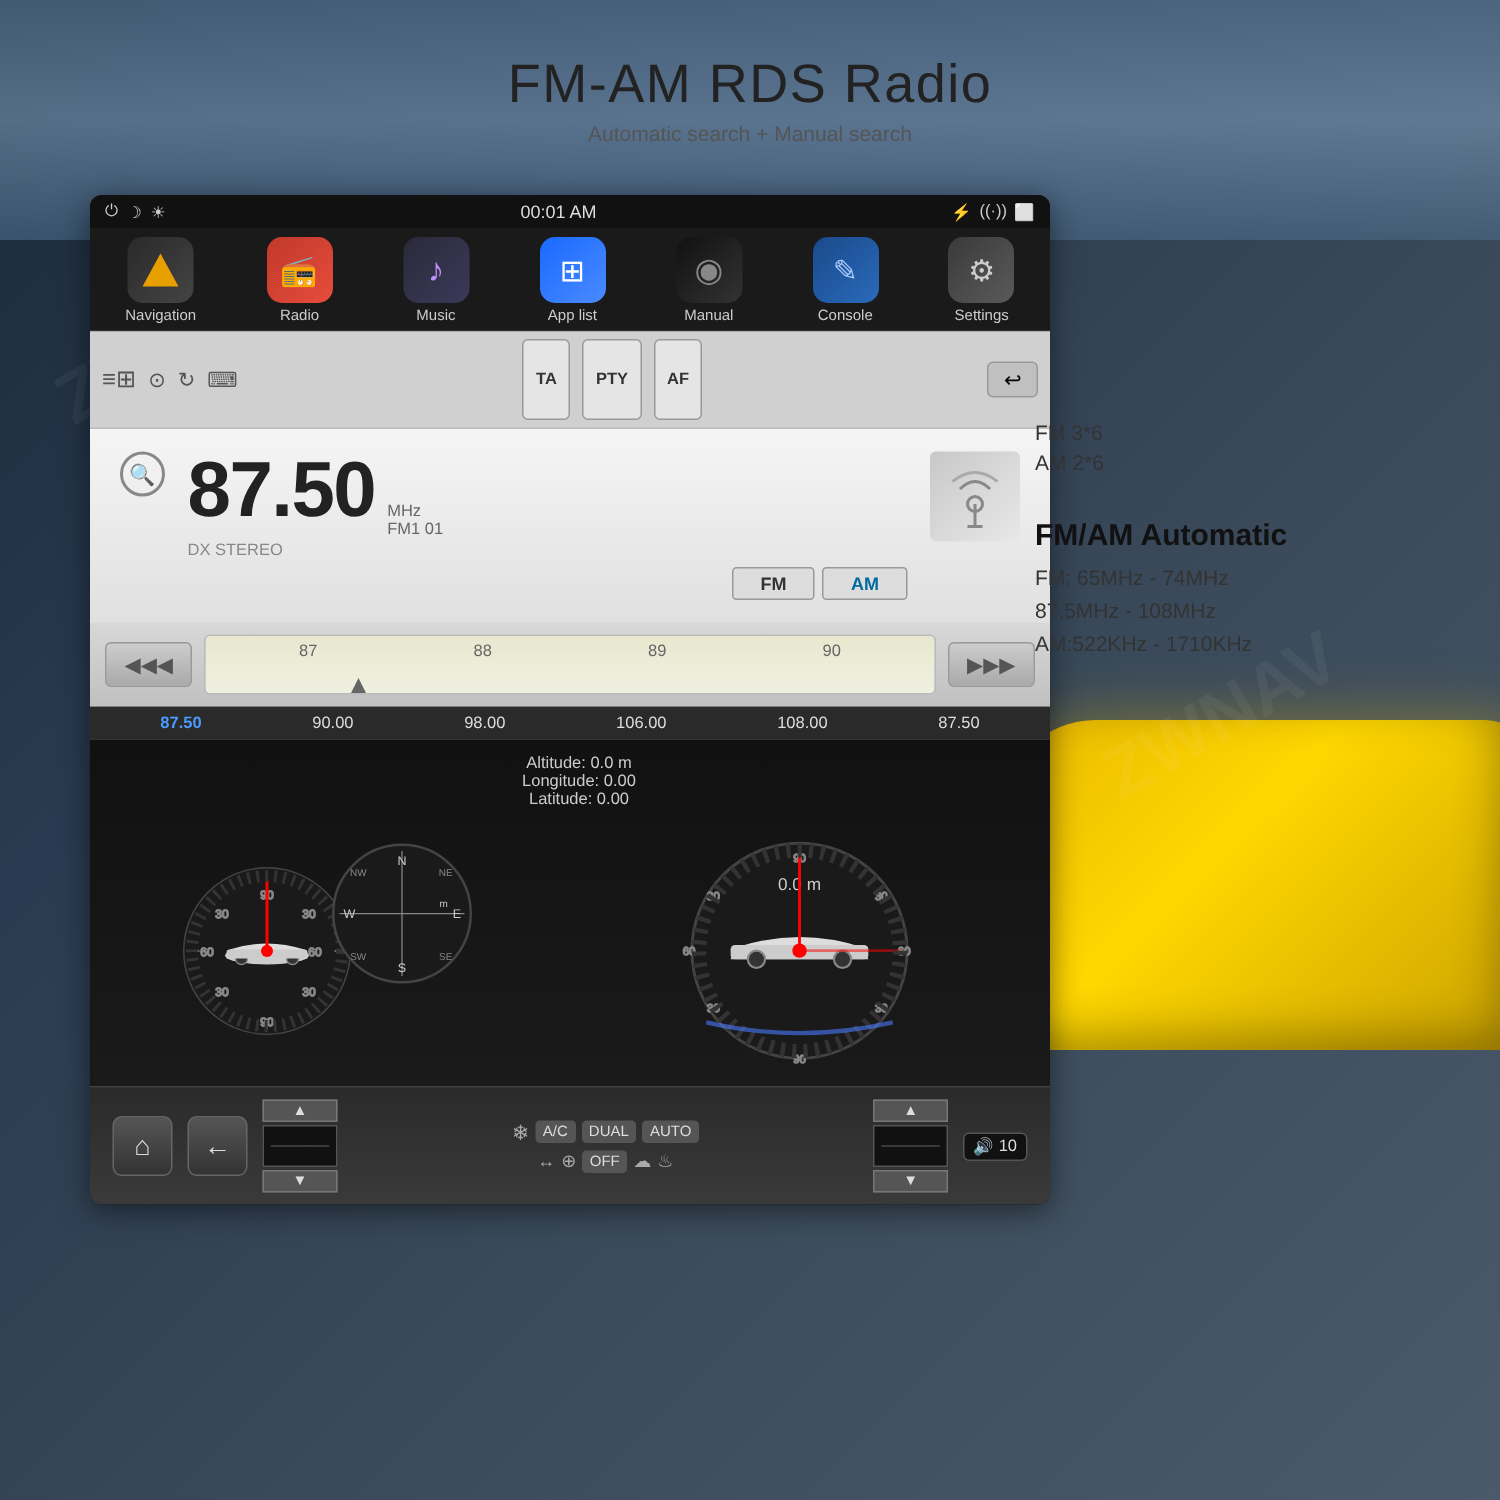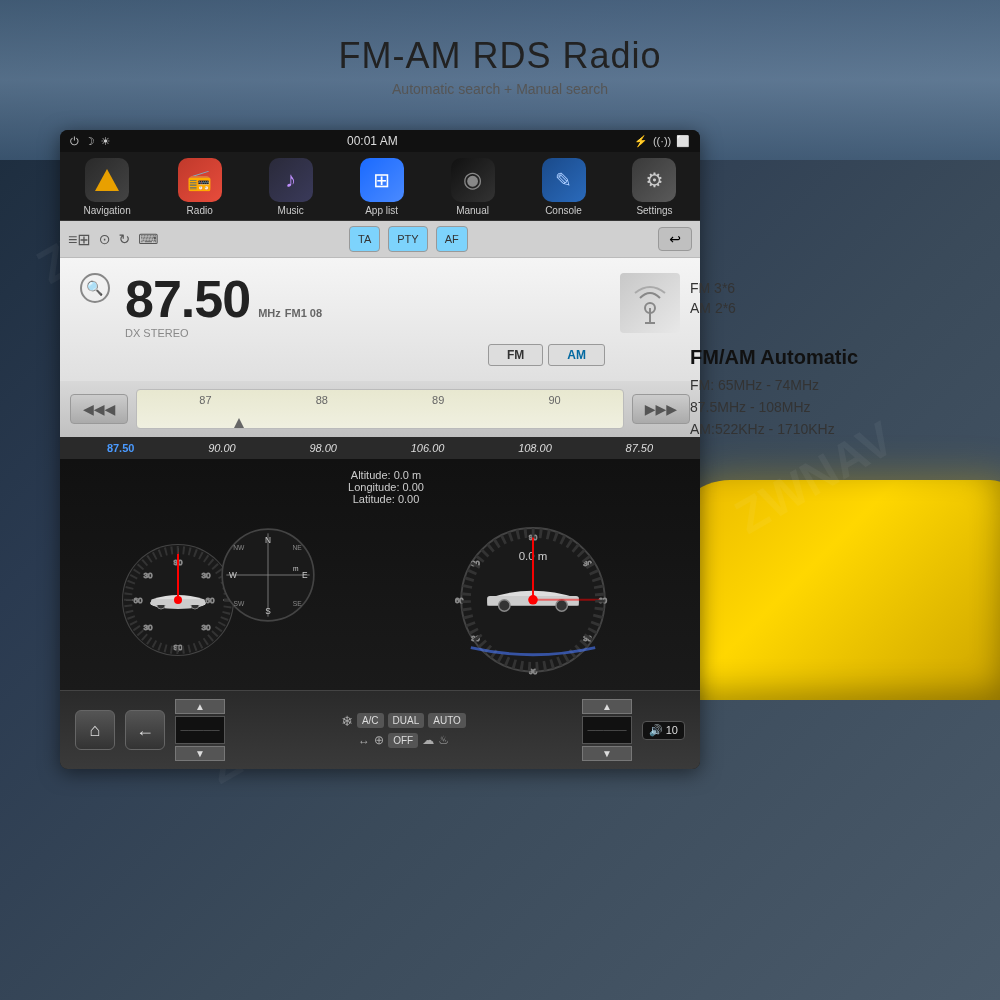--- a/index.html
+++ b/index.html
@@ -166,26 +166,26 @@
     .radio-toolbar {
       background: #d0d0d0;
       display: flex;
       align-items: center;
       padding: 5px 8px;
       gap: 8px;
       border-bottom: 1px solid #bbb;
     }
 
     .radio-tb-btn {
-      background: #7dd3fc;
+      background: #e5e5e5;
       border: 1px solid #999;
       border-radius: 4px;
-      padding: 6px 8px;
+      padding: 20px 8px;
       font-size: 11px;
-      font-weight: normal;
+      font-weight: bold;
       color: #333;
       cursor: pointer;
     }
     .radio-tb-spacer { flex: 1; }
     .radio-back-btn {
       background: #c0c0c0;
       border: 1px solid #999;
       border-radius: 4px;
       padding: 3px 10px;
       font-size: 14px;
@@ -334,21 +334,21 @@
       padding: 5px 10px;
     }
 
     .preset-freq {
       font-size: 11px;
       color: #4a9aff;
       cursor: pointer;
     }
 
     .preset-freq.active { color: #4a9aff; font-weight: bold; }
-    .preset-freq.white { color: #ddd; font-style: italic; }
+    .preset-freq.white { color: #ddd; }
 
     
     .gauge-panel {
       background: linear-gradient(180deg, #111 0%, #1a1a1a 100%);
       padding: 10px;
       display: flex;
       flex-direction: column;
       align-items: center;
     }
 
@@ -574,23 +574,23 @@
       <button class="radio-back-btn">↩</button>
     </div>
 
     <div class="freq-display">
       <div class="freq-left">
         <div class="search-icon-circle">🔍</div>
       </div>
       <div class="freq-main">
         <div style="display:flex; align-items:baseline; gap:4px;">
           <span class="freq-number">87.50</span>
-          <div style="display:flex; flex-direction:row;font-weight:bold;">
+          <div style="display:flex; flex-direction:column;">
             <span class="freq-unit">MHz</span>
-            <span class="freq-unit">FM1  08</span>
+            <span class="freq-unit">FM1  01</span>
           </div>
         </div>
         <div class="freq-sub">DX  STEREO</div>
         <div class="fm-am-row">
           <button class="fm-btn">FM</button>
           <button class="am-btn">AM</button>
         </div>
       </div>
       <div class="signal-icon">
         <svg width="50" height="50" viewBox="0 0 50 50">

